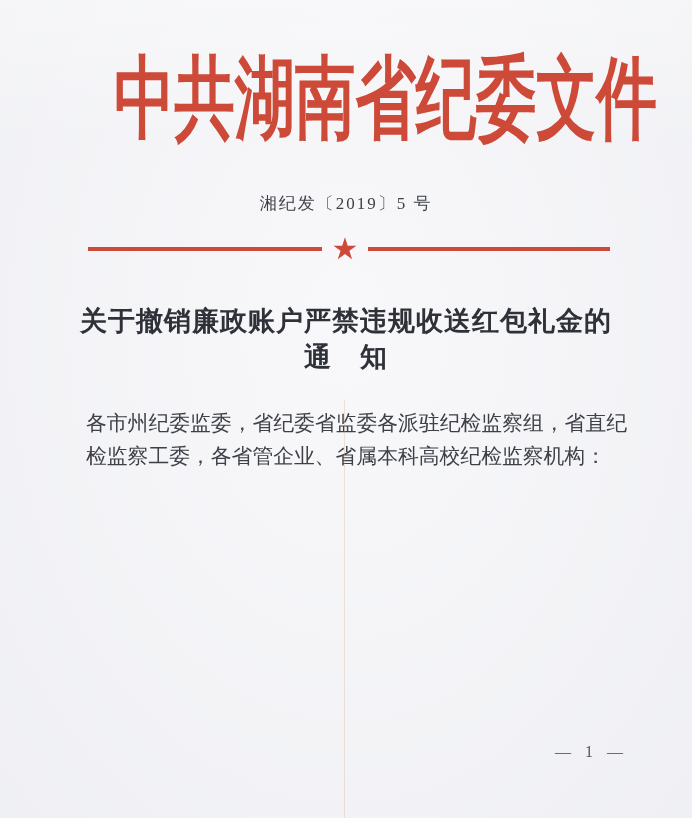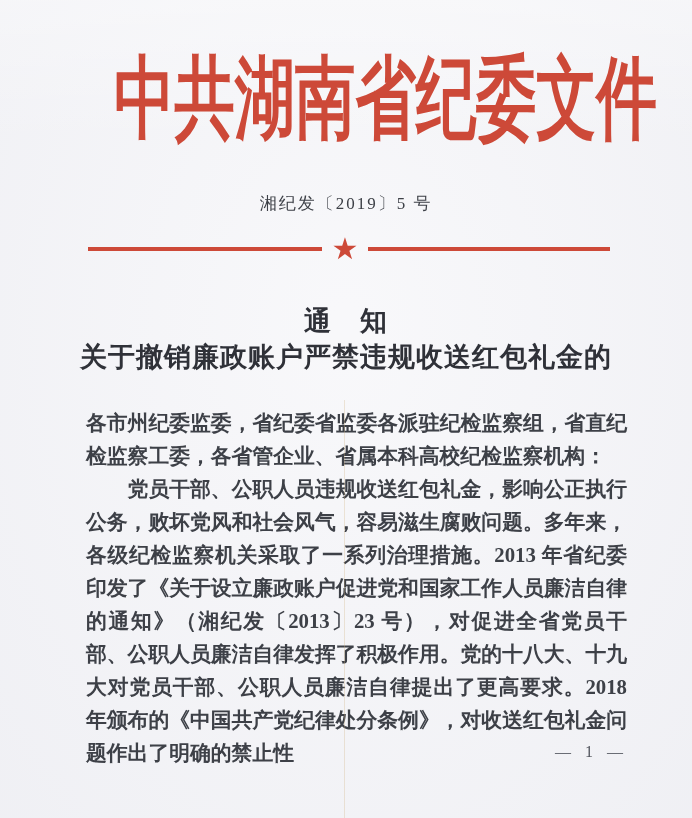--- a/index.html
+++ b/index.html
@@ -90,21 +90,21 @@
     position: absolute;
     top: 406px;
     left: 86px;
     width: 541px;
     font-size: 20.8px;
     line-height: 33px;
     color: var(--ink);
     text-align: justify;
     text-justify: inter-ideograph;
   }
-  .doc-body p { margin: 0; font-weight: bold; }
+  .doc-body p { margin: 0; }
   .doc-body p.indent { text-indent: 2em; }
   .page-number {
     position: absolute;
     top: 743px;
     right: 64px;
     font-size: 16px;
     letter-spacing: 5px;
     color: var(--ink-light);
     white-space: nowrap;
   }
@@ -127,26 +127,25 @@
 
   <div class="doc-number">湘纪发〔2019〕5 号</div>
 
   <div class="rule">
     <span class="rule-line left"></span>
     <span class="star">★</span>
     <span class="rule-line right"></span>
   </div>
 
   <div class="doc-title">
+    <div>关于撤销廉政账户严禁违规收送红包礼金的</div>
     <div>通　知</div>
-    <div>关于撤销廉政账户严禁违规收送红包礼金的</div>
   </div>
 
   <div class="doc-body">
     <p class="salutation">各市州纪委监委，省纪委省监委各派驻纪检监察组，省直纪检监察工委，各省管企业、省属本科高校纪检监察机构：</p>
-    <p class="indent">党员干部、公职人员违规收送红包礼金，影响公正执行公务，败坏党风和社会风气，容易滋生腐败问题。多年来，各级纪检监察机关采取了一系列治理措施。2013 年省纪委印发了《关于设立廉政账户促进党和国家工作人员廉洁自律的通知》（湘纪发〔2013〕23 号），对促进全省党员干部、公职人员廉洁自律发挥了积极作用。党的十八大、十九大对党员干部、公职人员廉洁自律提出了更高要求。2018 年颁布的《中国共产党纪律处分条例》，对收送红包礼金问题作出了明确的禁止性</p>
   </div>
 
   <div class="page-number">— 1 —</div>
 
   <div class="fold-line"></div>
 
 </div>
 
 </body></html>

